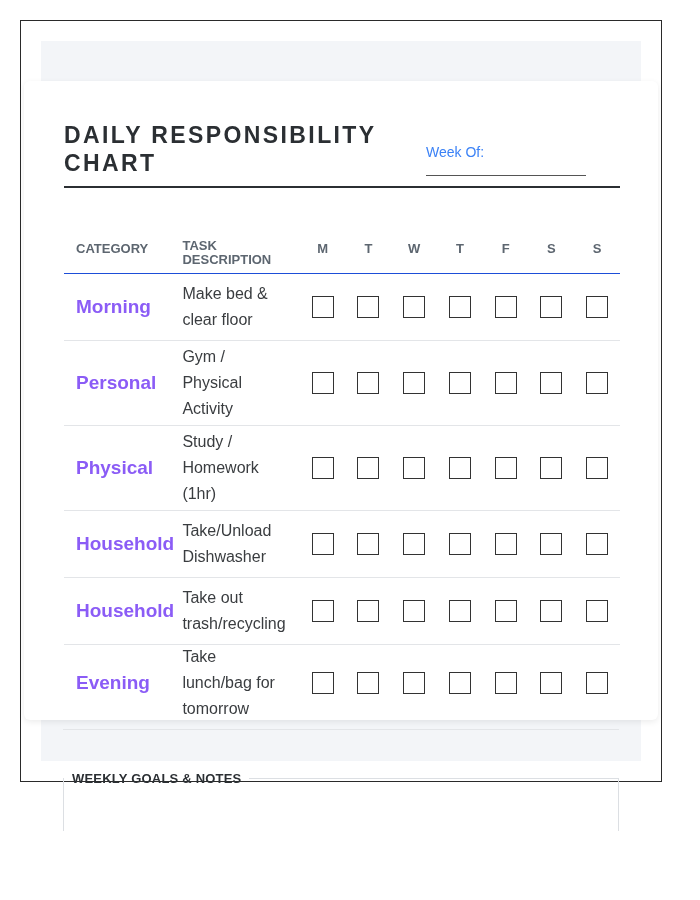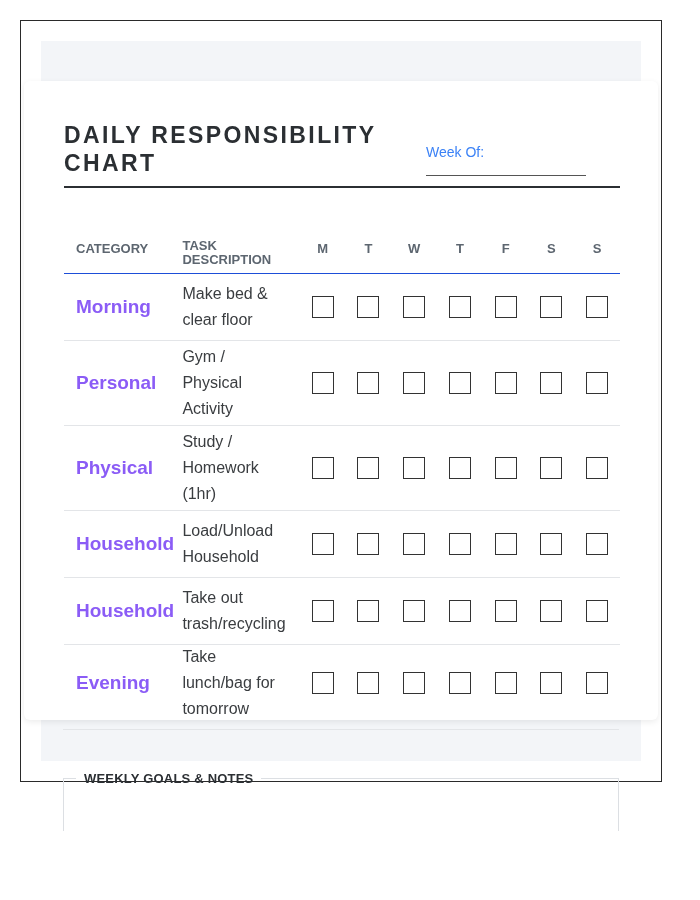--- a/index.html
+++ b/index.html
@@ -67,21 +67,21 @@
 
   .notes-divider {
     position: absolute; left: 42px; top: 708px; width: 556px; height: 0;
     border-top: 1px solid #e3e5e8;
   }
   .notes {
     position: absolute; left: 42px; top: 750px; width: 556px; height: 60px;
     border: 1px solid #dcdfe3; border-bottom: none; box-sizing: border-box; margin: 0; padding: 0;
   }
   .notes legend {
-    font-size: 13px; font-weight: bold; color: #2b2f33; padding: 0 8px; margin-left: 12px;
+    font-size: 13px; font-weight: bold; color: #2b2f33; padding: 0 8px; 
     letter-spacing: 0.2px;
   }
 </style>
 </head>
 <body>
 
 <div class="frame">
   <div class="gray-band"></div>
 
   <div class="card">
@@ -176,21 +176,21 @@
         <div class="day-cell">
             <div class="checkbox"></div>
           </div>
         <div class="day-cell">
             <div class="checkbox"></div>
           </div>
       </div>
 
       <div class="row" style="height:67px">
         <div class="cat-cell">Household</div>
-        <div class="task-cell">Load/Unload Household</div>
+        <div class="task-cell">Take/Unload Dishwasher</div>
         <div class="day-cell">
             <div class="checkbox"></div>
           </div>
         <div class="day-cell">
             <div class="checkbox"></div>
           </div>
         <div class="day-cell">
             <div class="checkbox"></div>
           </div>
         <div class="day-cell">

